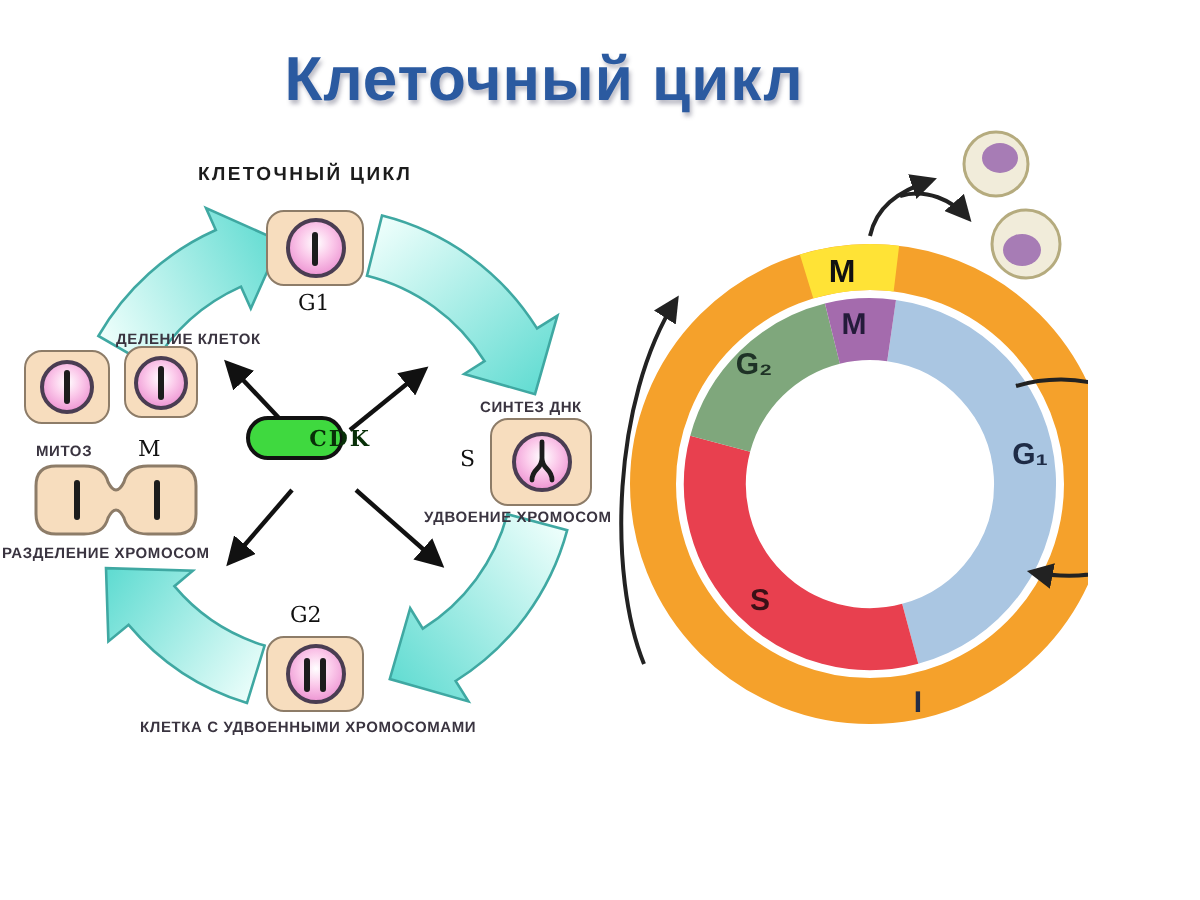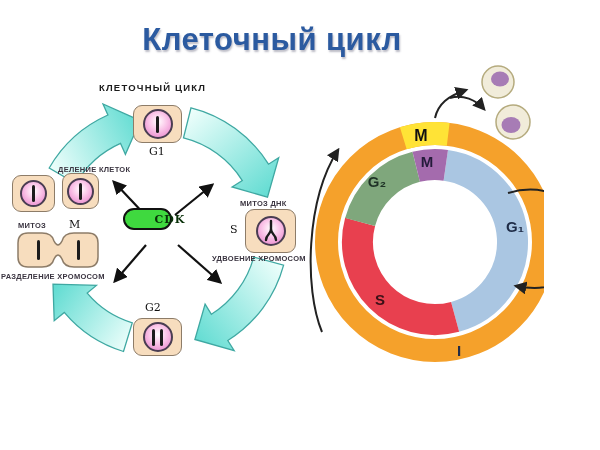--- a/index.html
+++ b/index.html
@@ -117,24 +117,25 @@
     </div>
 
     <div class="cdk">CDK</div>
 
     <div class="lbl heading" style="left:99px;top:7px;">КЛЕТОЧНЫЙ ЦИКЛ</div>
     <div class="phase" style="left:149px;top:70px;">G1</div>
     <div class="lbl" style="left:22px;top:90px;margin-left:36px;">ДЕЛЕНИЕ КЛЕТОК</div>
     <div class="lbl" style="left:18px;top:146px;">МИТОЗ</div>
     <div class="phase" style="left:69px;top:143px;">М</div>
     <div class="lbl" style="left:1px;top:197px;">РАЗДЕЛЕНИЕ ХРОМОСОМ</div>
-    <div class="lbl" style="left:240px;top:124px;">МИТОЗ ДНК</div>
+    <div class="lbl" style="left:240px;top:124px;">СИНТЕЗ ДНК</div>
     <div class="phase" style="left:230px;top:148px;">S</div>
     <div class="lbl" style="left:212px;top:179px;">УДВОЕНИЕ ХРОМОСОМ</div>
     <div class="phase" style="left:145px;top:226px;">G2</div>
+    <div class="lbl" style="left:70px;top:284px;">КЛЕТКА С УДВОЕННЫМИ ХРОМОСОМАМИ</div>
   </div>
 
   <div class="right-diagram">
     <svg width="300" height="335" viewBox="0 0 300 335">
       <defs>
         <marker id="ahR" viewBox="0 0 10 10" refX="8" refY="5" markerWidth="6.5" markerHeight="6.5" orient="auto-start-reverse">
             <path d="M0,0 L10,5 L0,10 z" fill="#222"></path>
           </marker>
       </defs>
 

